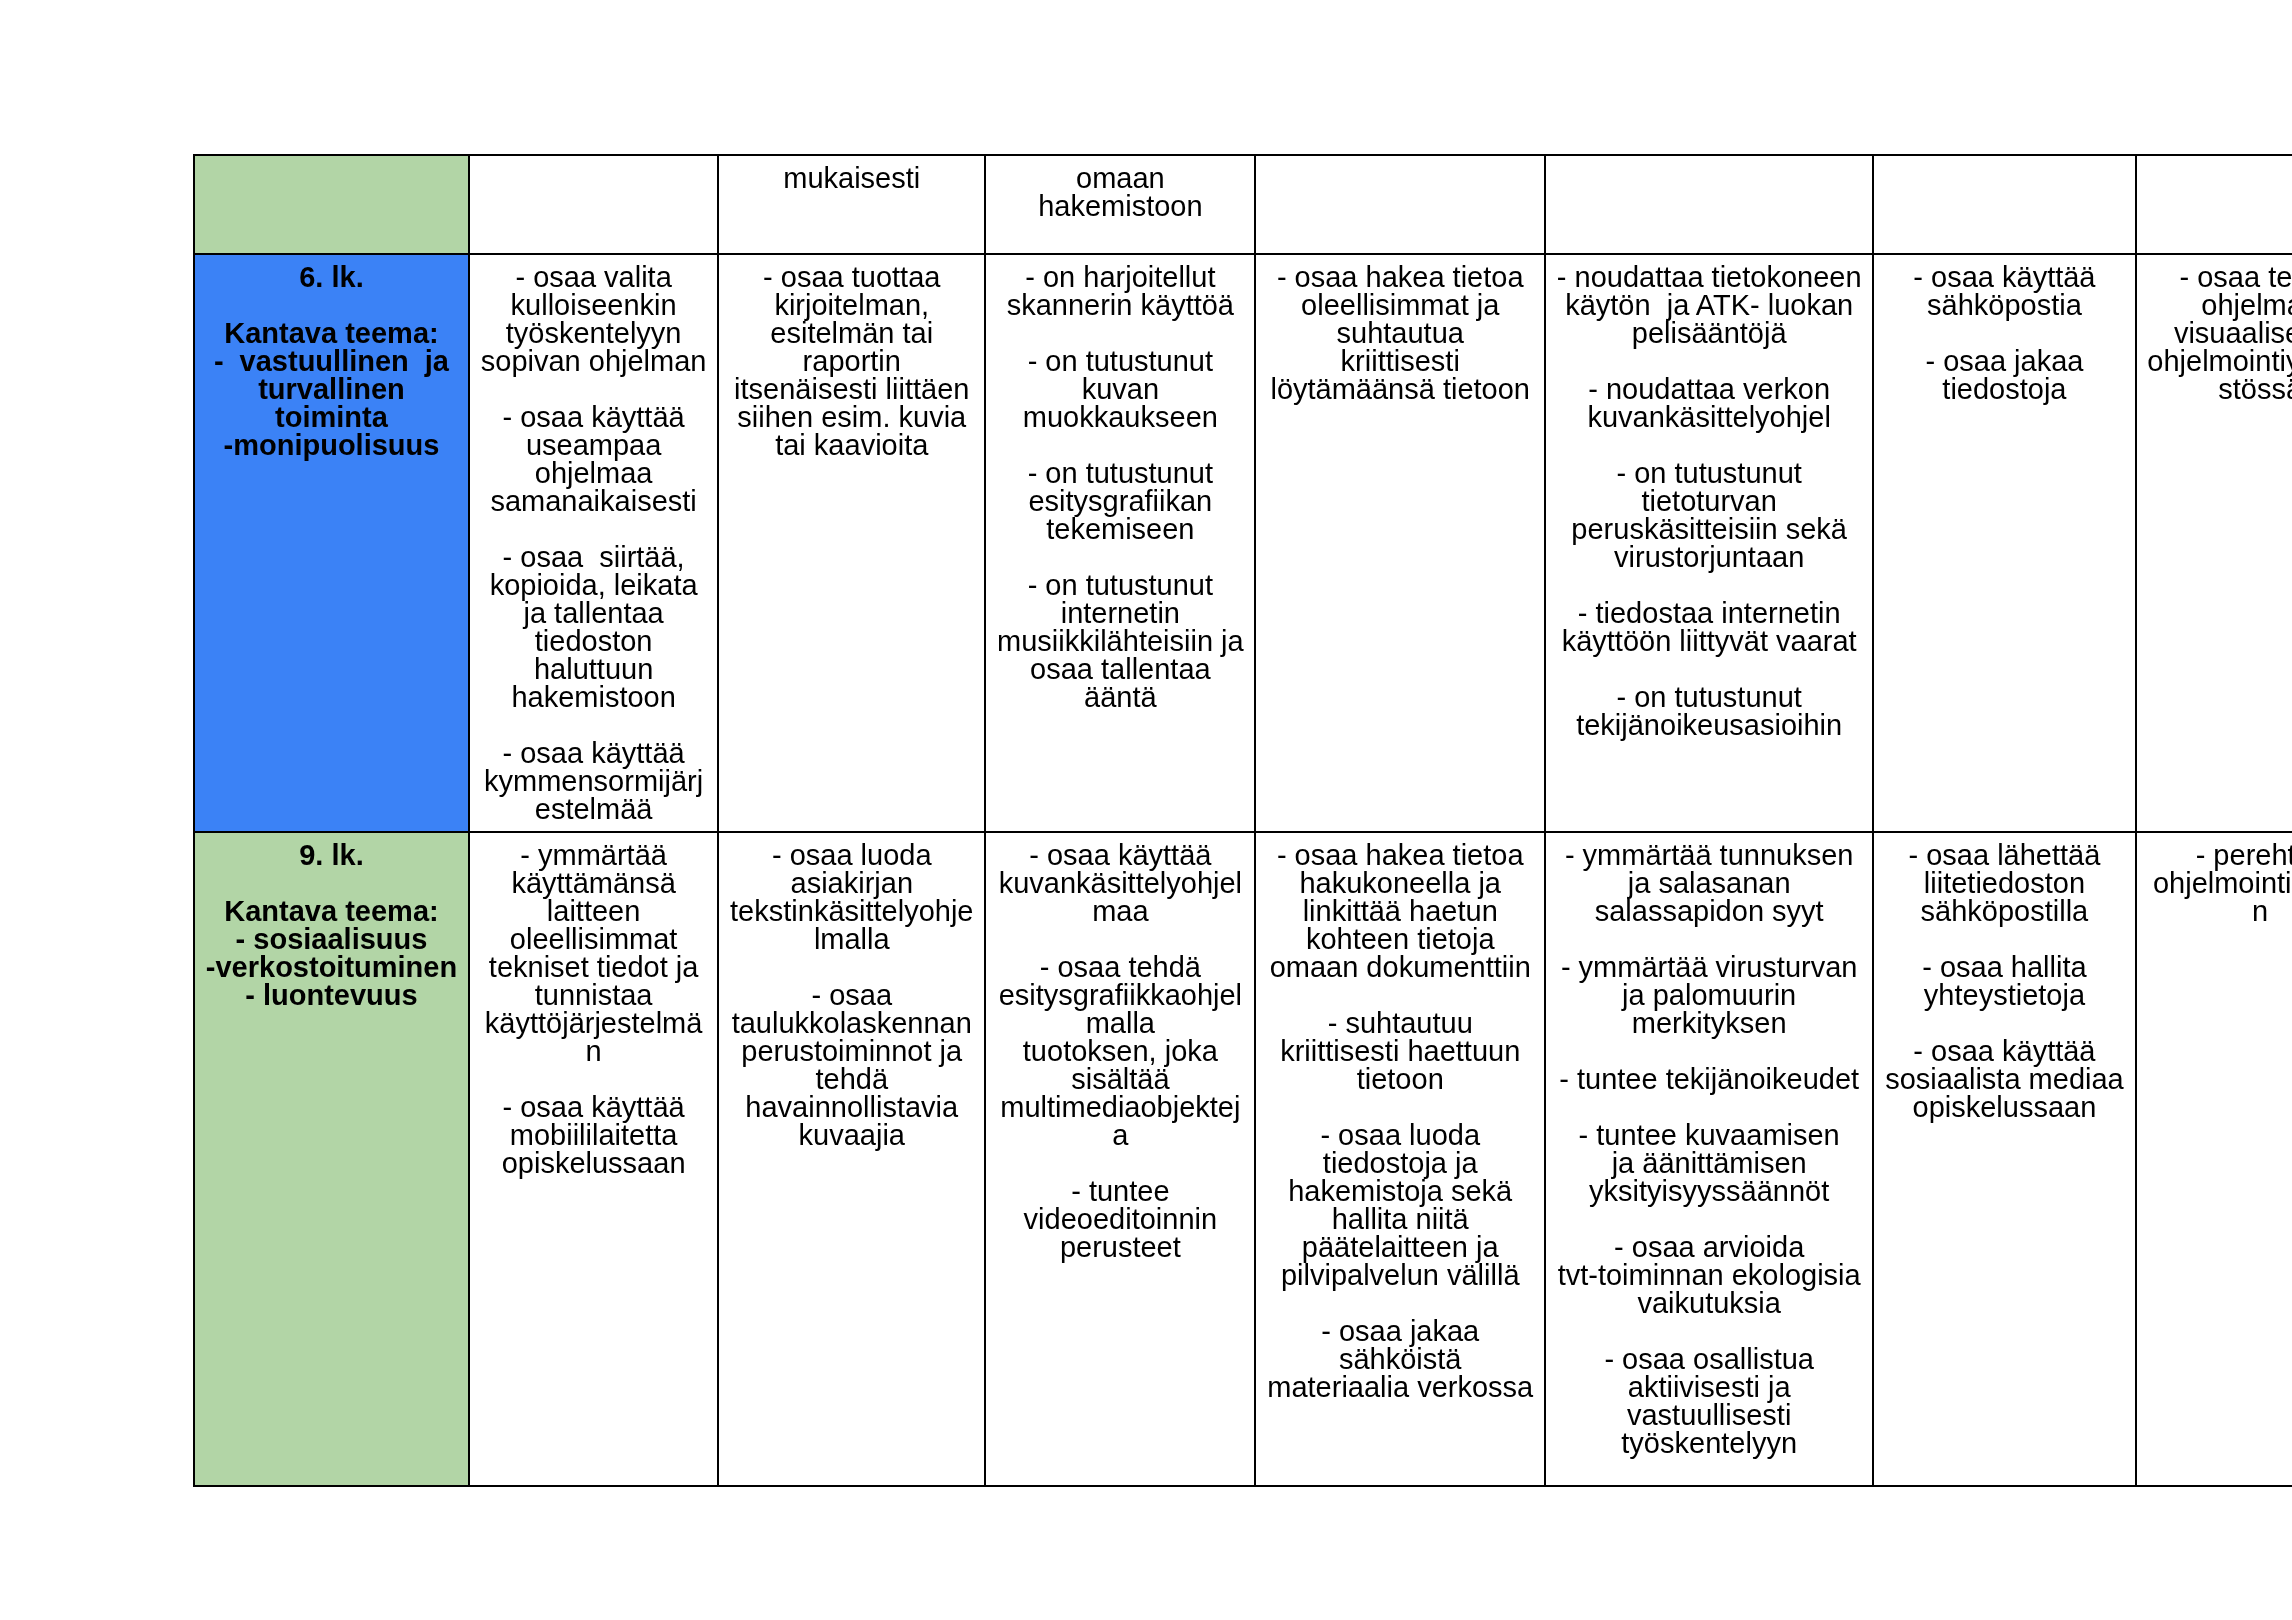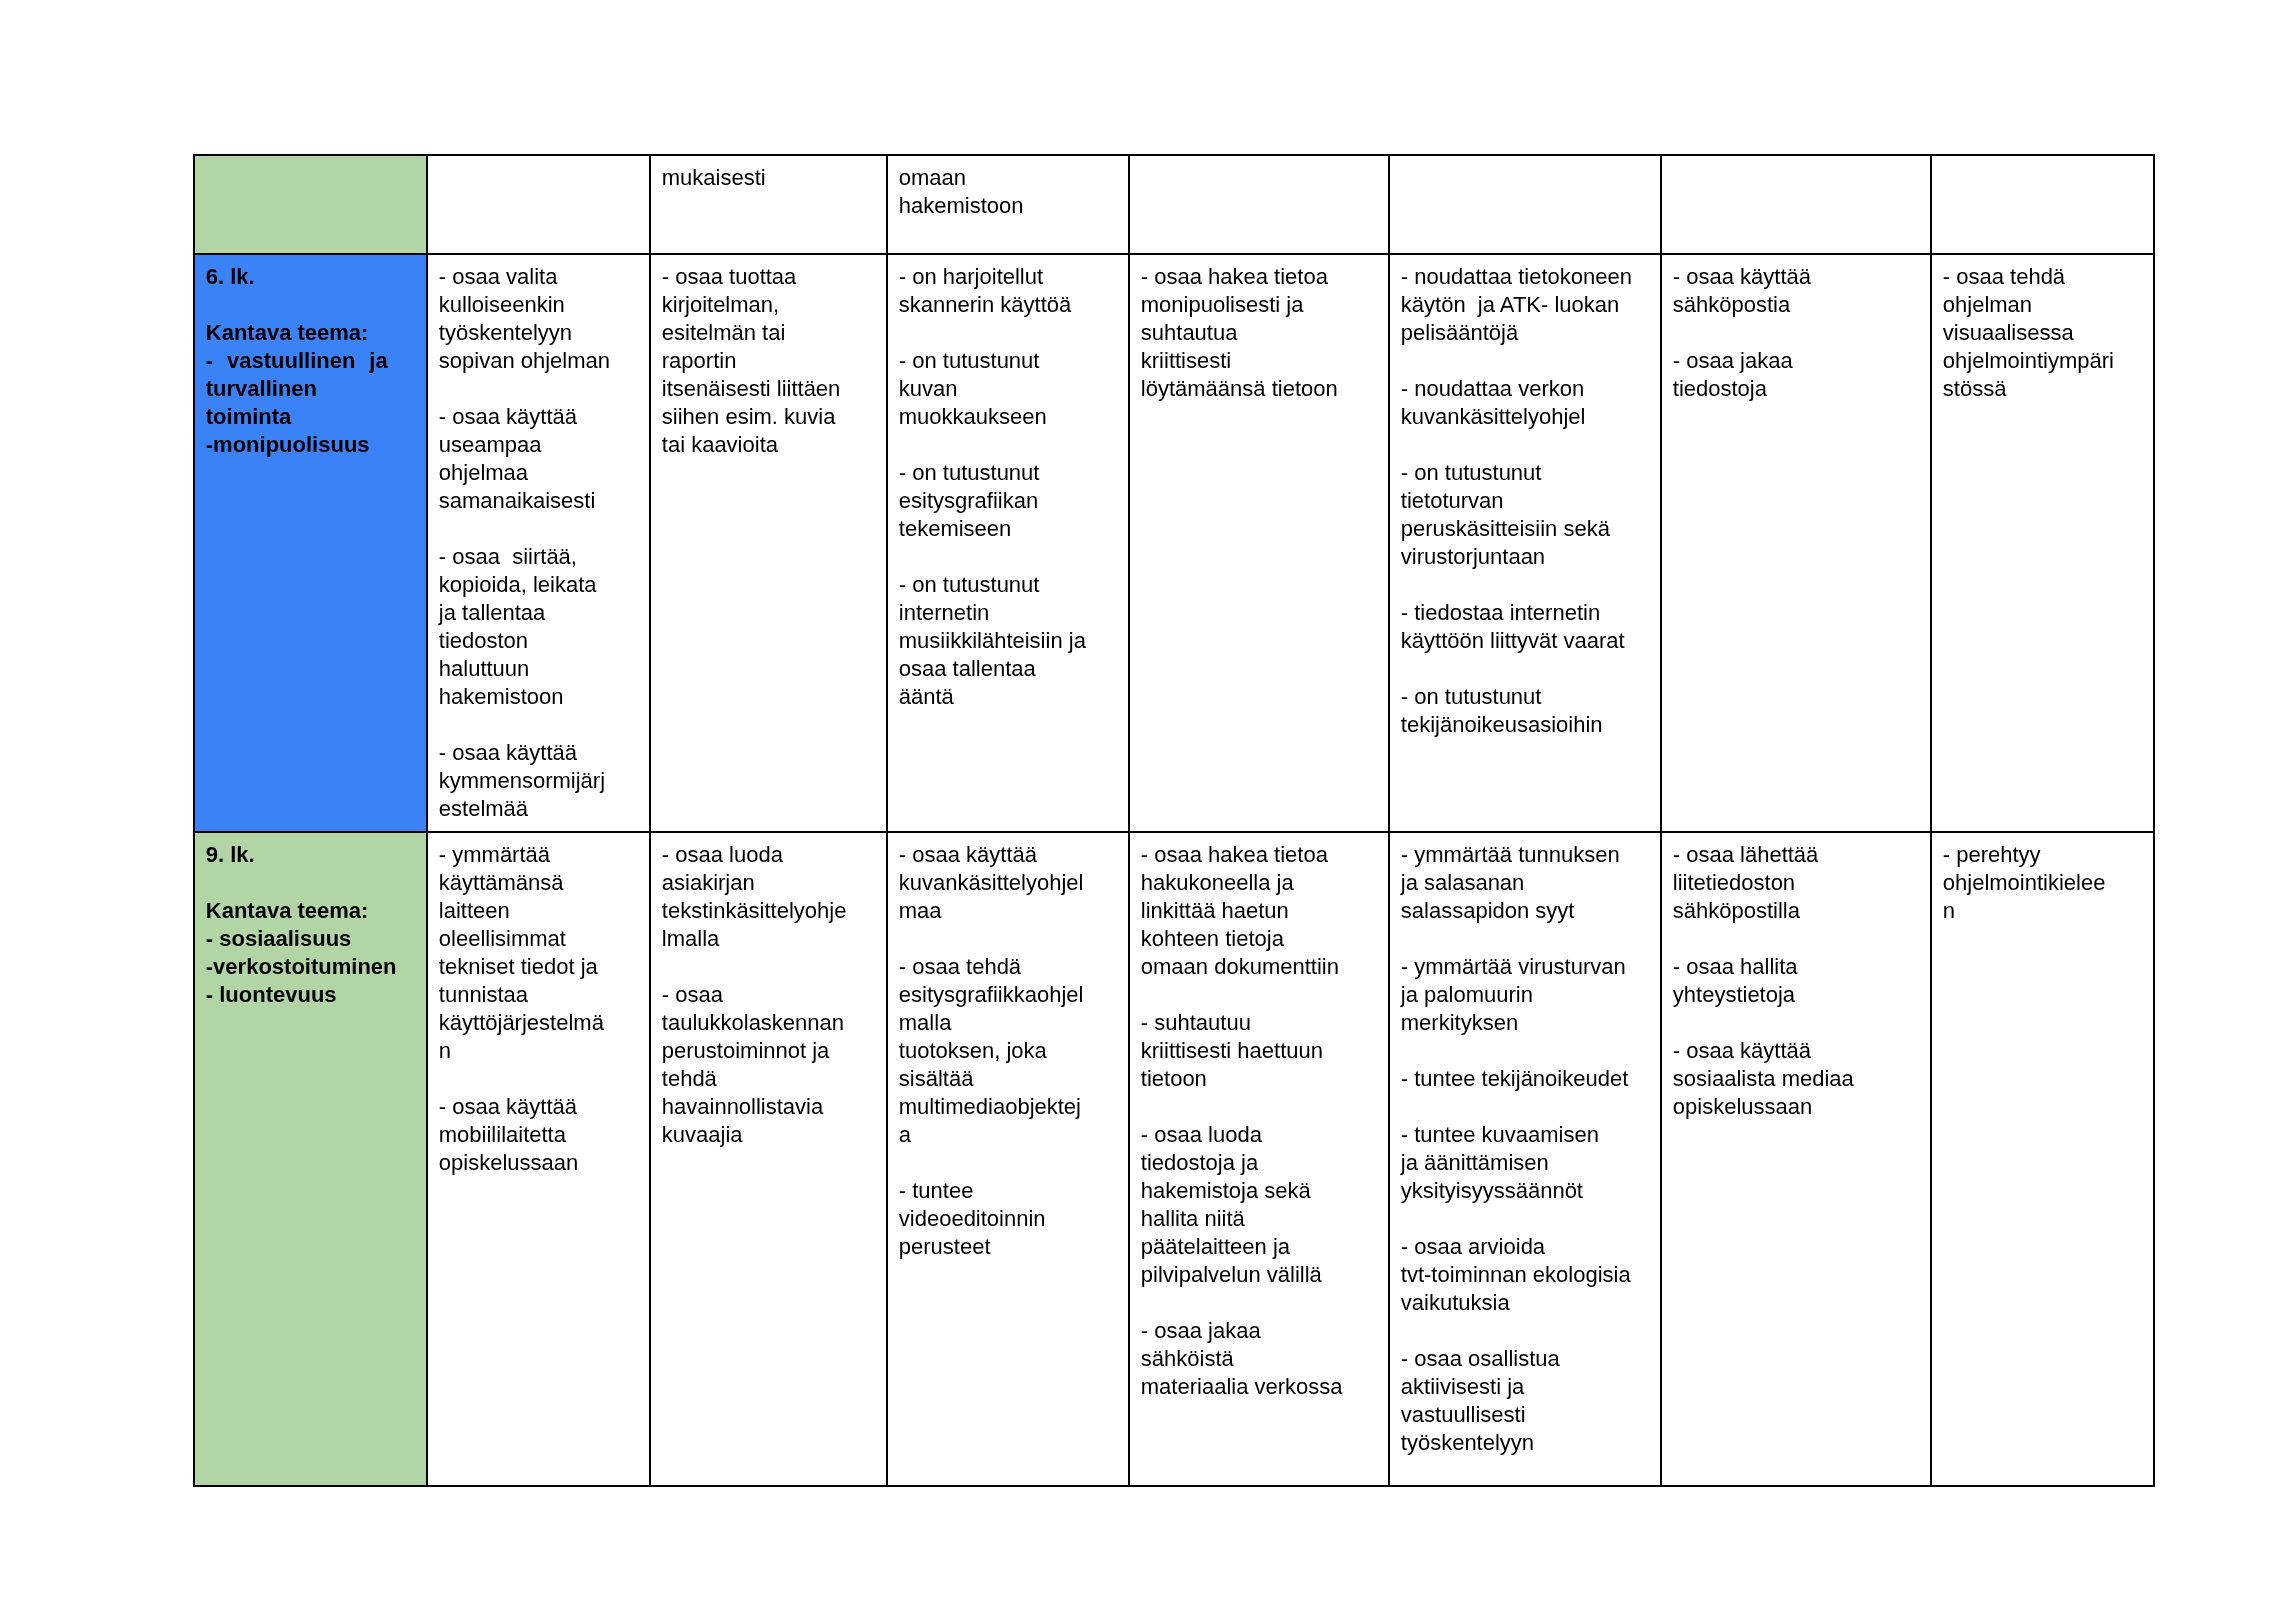--- a/index.html
+++ b/index.html
@@ -14,22 +14,23 @@
     position:absolute;
     left:193px;top:154px;
     border-collapse:collapse;
     table-layout:fixed;
   }
   table.curr td{
     border:2.9px solid #000000;
     vertical-align:top;
     padding:7.8px 10.8px 2px 10.8px;
     overflow:hidden;
-    font-size:22px;
+    font-size:29px;
     line-height:28px;
+    text-align:center;
   }
   td.greencell{
     font-weight:bold;
   }
   .ln{
     min-height:28px;
     white-space:pre;
   }
   .spread{
     word-spacing:7.8px;
@@ -119,21 +120,21 @@
           <div class="ln">tekemiseen</div>
           <div class="ln"></div>
           <div class="ln">- on tutustunut</div>
           <div class="ln">internetin</div>
           <div class="ln">musiikkilähteisiin ja</div>
           <div class="ln">osaa tallentaa</div>
           <div class="ln">ääntä</div>
         </td>
         <td>
           <div class="ln">- osaa hakea tietoa</div>
-          <div class="ln">monipuolisesti ja</div>
+          <div class="ln">oleellisimmat ja</div>
           <div class="ln">suhtautua</div>
           <div class="ln">kriittisesti</div>
           <div class="ln">löytämäänsä tietoon</div>
         </td>
         <td>
           <div class="ln">- noudattaa tietokoneen</div>
           <div class="ln">käytön  ja ATK- luokan</div>
           <div class="ln">pelisääntöjä</div>
           <div class="ln"></div>
           <div class="ln">- noudattaa verkon</div>

